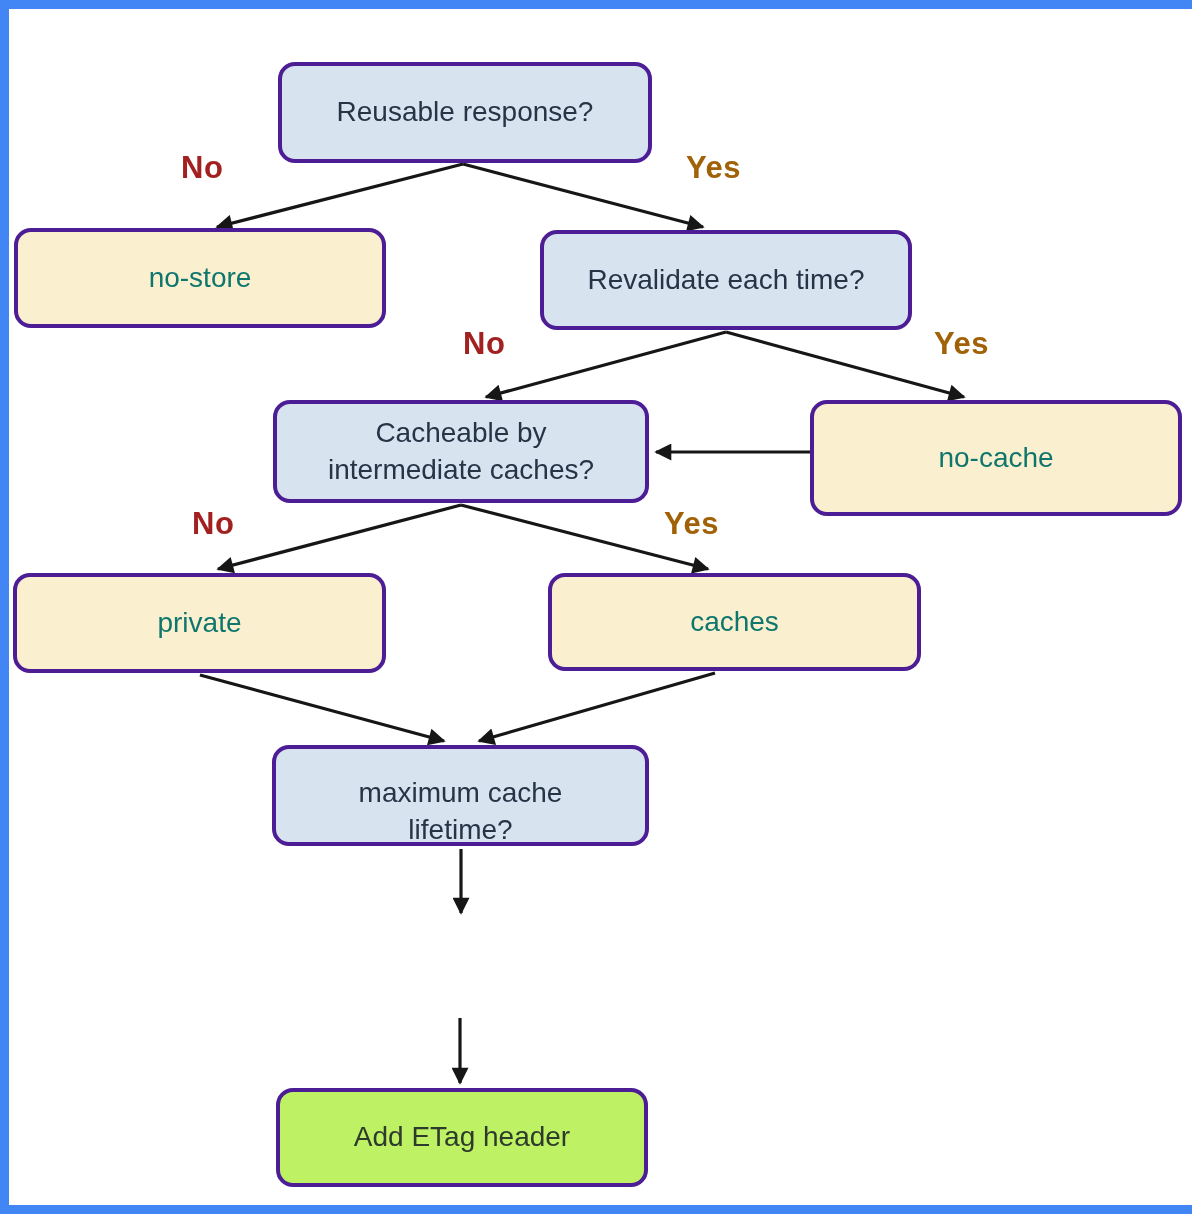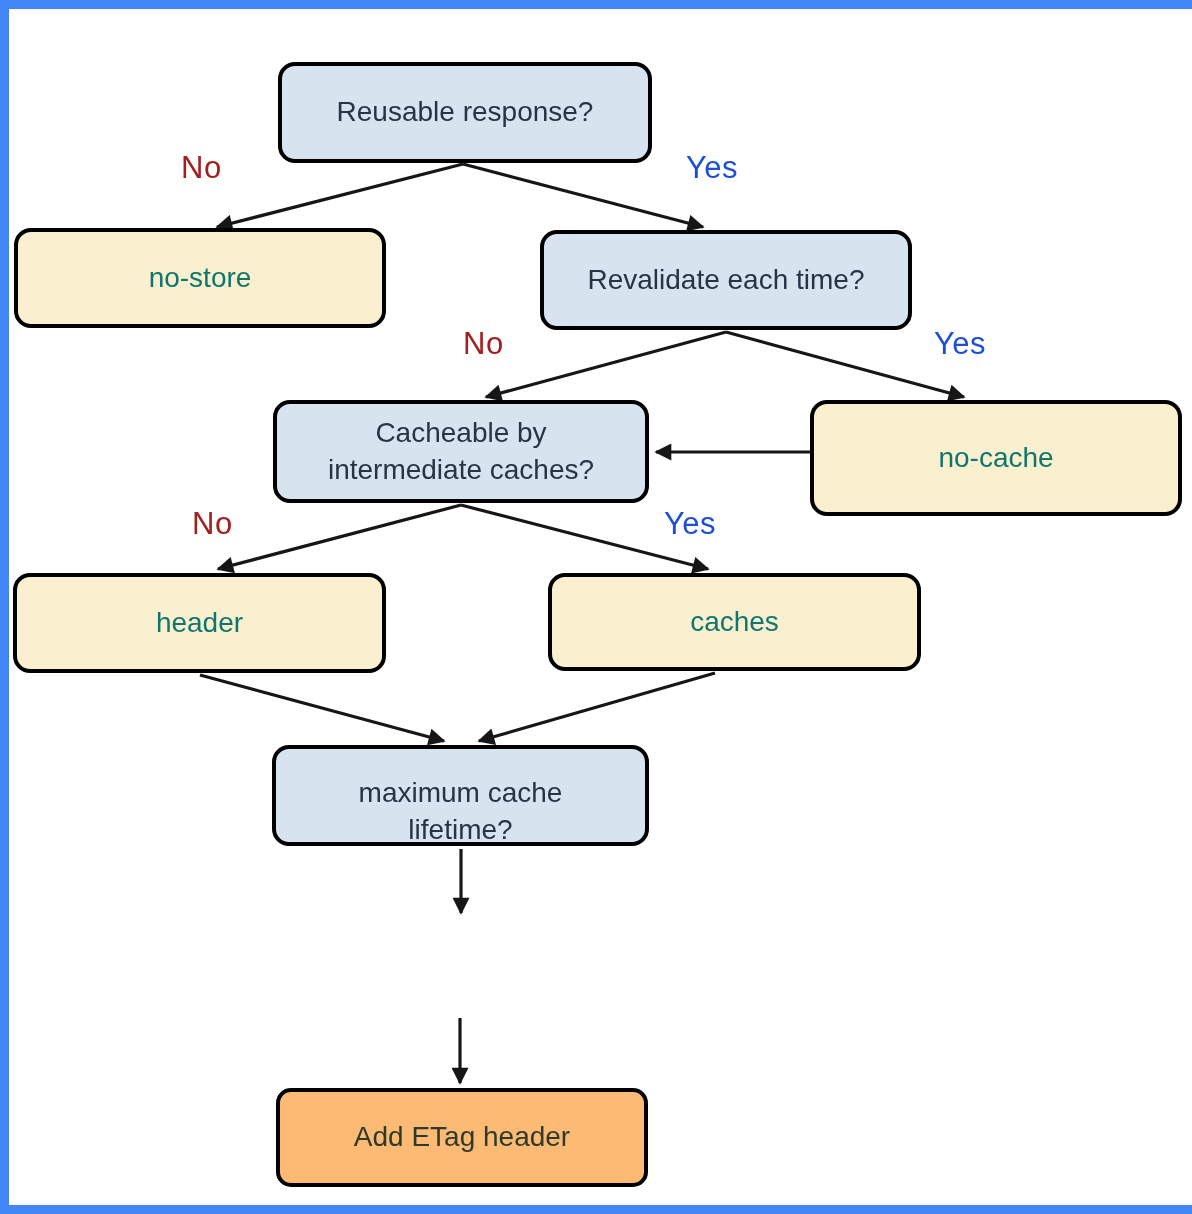--- a/index.html
+++ b/index.html
@@ -27,44 +27,44 @@
     position: absolute;
     left: 0;
     top: 0;
     width: 1192px;
     height: 1214px;
     z-index: 5;
   }
   .node {
     position: absolute;
     box-sizing: border-box;
-    border: 4px solid #000000;
+    border: 4px solid #4c1d95;
     border-radius: 17px;
     display: flex;
     align-items: center;
     justify-content: center;
     text-align: center;
     font-size: 28px;
     line-height: 1.3;
     z-index: 10;
   }
   .node.q { background: #d8e3f0; color: #263445; }
   .node.y { background: #faf0cf; color: #0f766e; }
-  .node.g { background: #fdba74; color: #2e3b2c; border-radius: 15px; }
+  .node.g { background: #bef264; color: #2e3b2c; }
   .node.wrap-310 .node-label { display: inline-block; max-width: 310px; }
   .node.wrap-260 .node-label { display: inline-block; max-width: 260px; margin-top: 32px; }
   .edge-label {
     position: absolute;
     font-size: 31px;
-    font-weight: normal;
+    font-weight: bold;
     z-index: 12;
     letter-spacing: 0.5px;
   }
   .edge-label.no  { color: #a32020; }
-  .edge-label.yes { color: #1d4ed8; }
+  .edge-label.yes { color: #a16207; }
 </style>
 </head>
 <body>
 
 <div class="canvas">
 
   <svg class="edges" viewBox="0 0 1192 1214" xmlns="http://www.w3.org/2000/svg">
     <defs>
       <marker id="arrow" viewBox="0 0 10 10" refX="9" refY="5" markerWidth="22" markerHeight="17" orient="auto" markerUnits="userSpaceOnUse">
         <path d="M0,0 L10,5 L0,10 z" fill="#161616"></path>
@@ -99,21 +99,21 @@
 
   <div class="node q" style="left:540px; top:230px; width:372px; height:100px">
     <span class="node-label">Revalidate each time?</span>
   </div>
 
   <div class="node y" style="left:810px; top:400px; width:372px; height:116px">
     <span class="node-label">no-cache</span>
   </div>
 
   <div class="node y" style="left:13px; top:573px; width:373px; height:100px">
-    <span class="node-label">header</span>
+    <span class="node-label">private</span>
   </div>
 
   <div class="node y" style="left:548px; top:573px; width:373px; height:98px">
     <span class="node-label">caches</span>
   </div>
 
   <div class="node q wrap-260" style="left:272px; top:745px; width:377px; height:101px">
     <span class="node-label">maximum cache lifetime?</span>
   </div>
 

